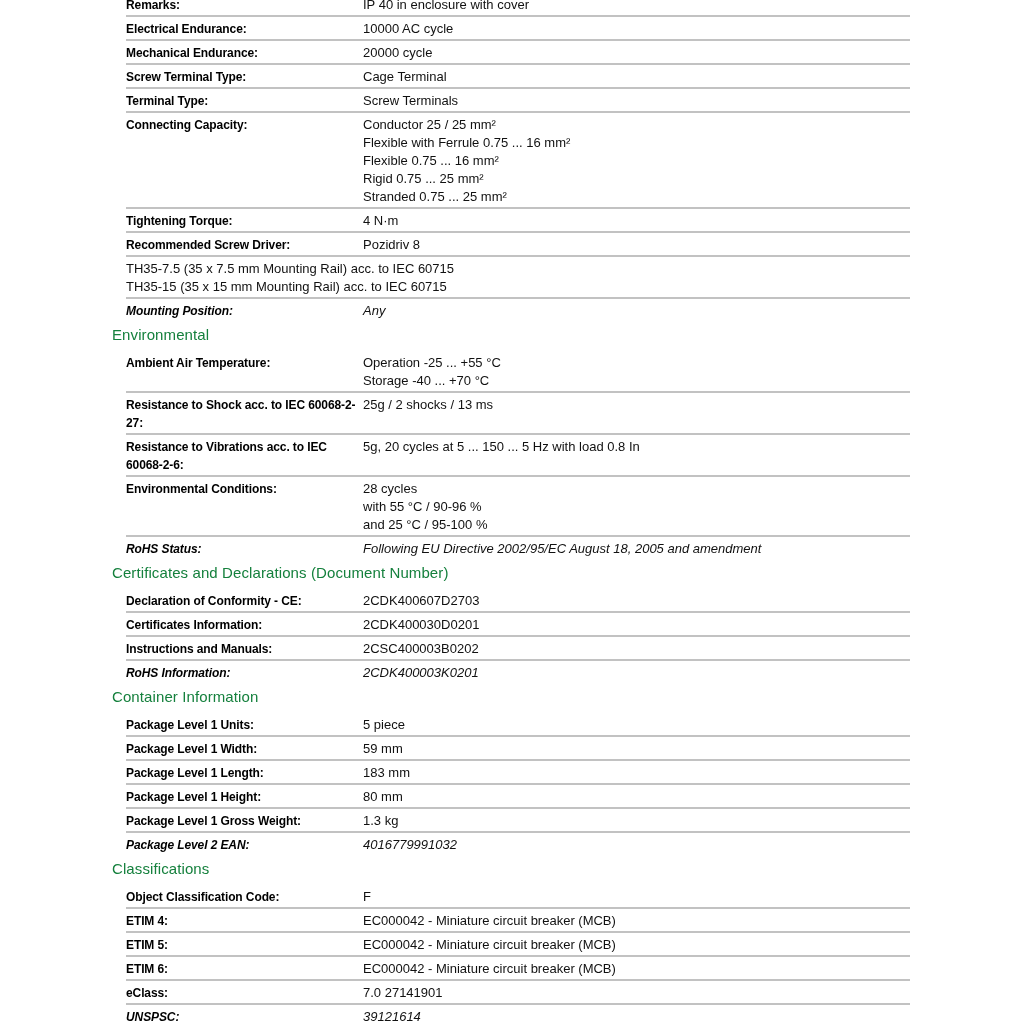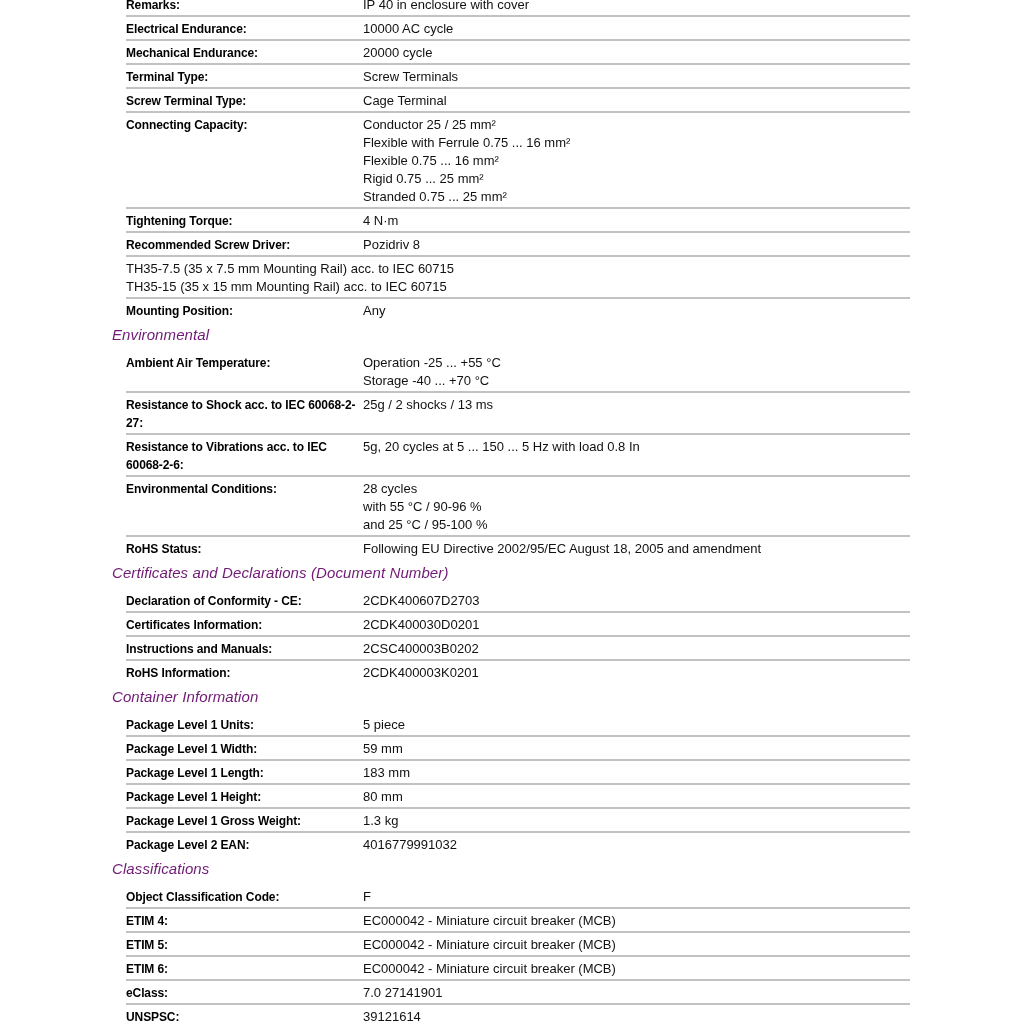--- a/index.html
+++ b/index.html
@@ -14,40 +14,40 @@
   .doc {
     position: absolute;
     left: 112px;
     top: 0;
     width: 800px;
   }
   .section-header {
     font-size: 15px;
     line-height: 20px;
     font-weight: normal;
-    color: #701a75;
+    color: #15803d;
     letter-spacing: 0.1px;
     margin: 4px 0 6px 0;
-    font-style: italic;
   }
   .spec-table {
     margin-left: 14px;
     width: 784px;
   }
   .spec-table.first-table {
     margin-top: -7px;
   }
   .spec-row {
     display: flex;
     align-items: flex-start;
     padding: 3px 0 1px 0;
     border-bottom: 2px solid #c2c2c2;
   }
   .spec-row.no-border {
     border-bottom: none;
+    font-style: italic;
   }
   .spec-label {
     flex: 0 0 237px;
     width: 237px;
     font-size: 12px;
     line-height: 18px;
     font-weight: bold;
     letter-spacing: -0.1px;
     color: #000000;
     white-space: pre-line;
@@ -71,26 +71,26 @@
       </div>
       <div class="spec-row">
         <div class="spec-label">Electrical Endurance:</div>
         <div class="spec-value">10000 AC cycle</div>
       </div>
       <div class="spec-row">
         <div class="spec-label">Mechanical Endurance:</div>
         <div class="spec-value">20000 cycle</div>
       </div>
       <div class="spec-row">
+        <div class="spec-label">Screw Terminal Type:</div>
+        <div class="spec-value">Cage Terminal</div>
+      </div>
+      <div class="spec-row">
         <div class="spec-label">Terminal Type:</div>
         <div class="spec-value">Screw Terminals</div>
-      </div>
-      <div class="spec-row">
-        <div class="spec-label">Screw Terminal Type:</div>
-        <div class="spec-value">Cage Terminal</div>
       </div>
       <div class="spec-row">
         <div class="spec-label">Connecting Capacity:</div>
         <div class="spec-value">Conductor 25 / 25 mm²
 Flexible with Ferrule 0.75 ... 16 mm²
 Flexible 0.75 ... 16 mm²
 Rigid 0.75 ... 25 mm²
 Stranded 0.75 ... 25 mm²</div>
       </div>
       <div class="spec-row">

